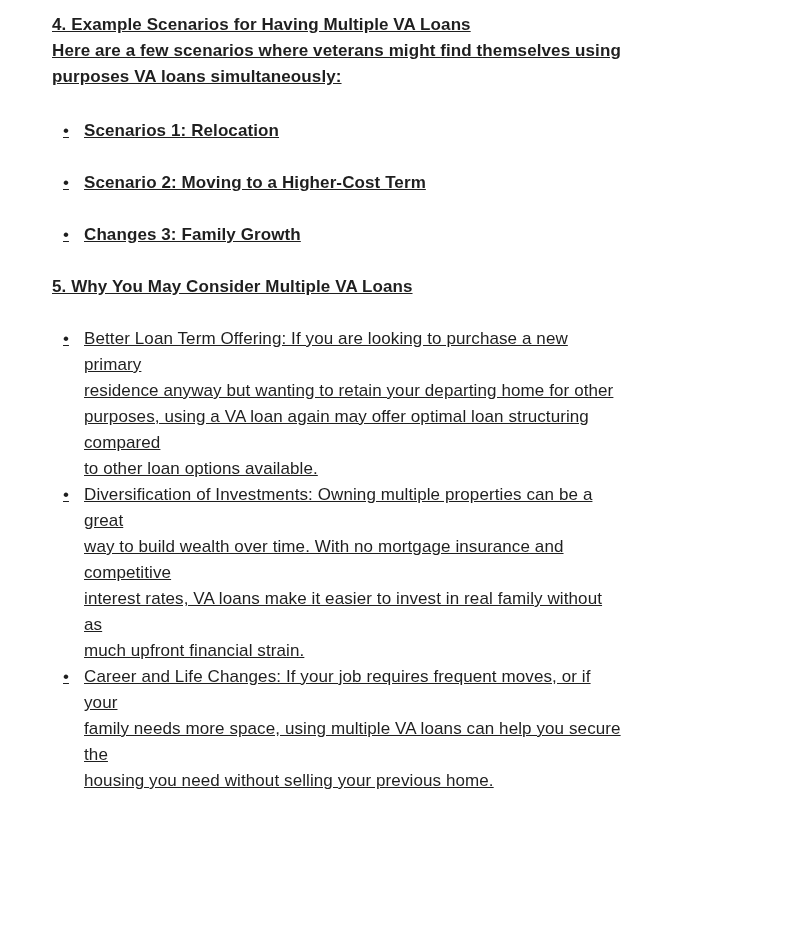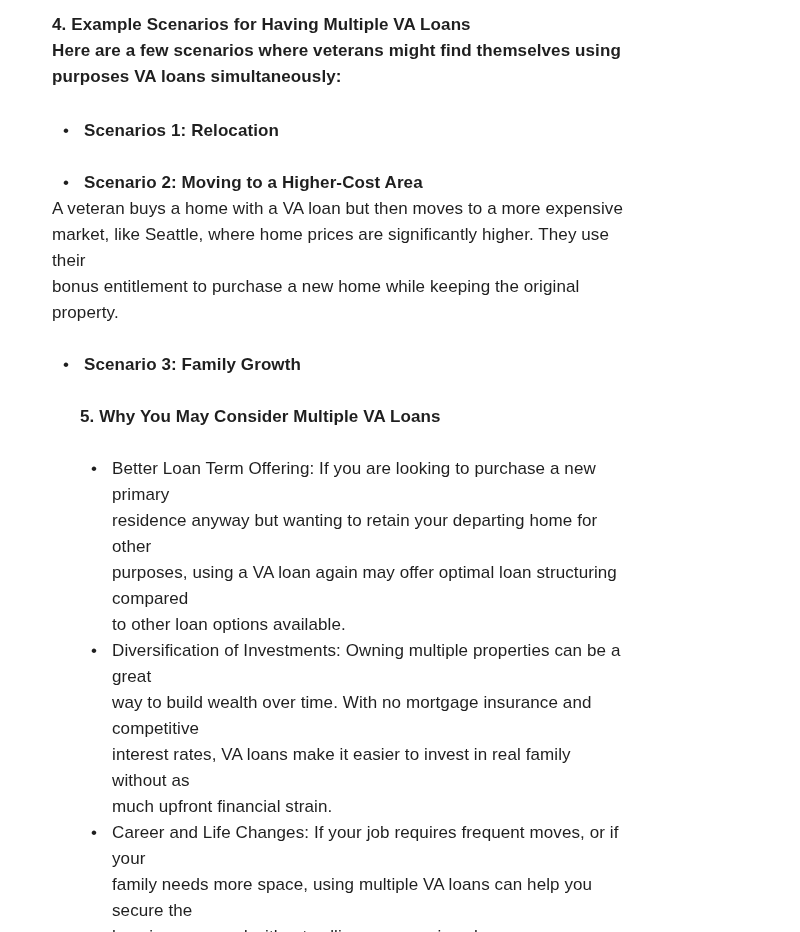--- a/index.html
+++ b/index.html
@@ -9,30 +9,31 @@
     height: 932px;
     background: #ffffff;
     font-family: "Liberation Sans", sans-serif;
     color: #1f1f1f;
     overflow: hidden;
   }
   .page {
     width: 676px;
     height: 932px;
     padding: 12px 52px 8px 52px;
+    text-decoration: underline;
   }
   .txt {
     font-size: 17px;
     line-height: 26px;
     margin: 0;
     white-space: pre-line;
     letter-spacing: 0.1px;
   }
   .bold { font-weight: bold; }
-  .mt-26 { margin-top: 26px; margin-left: 28px; }
+  .mt-26 { margin-top: 26px; }
   .scenario-first { margin-top: 28px; }
   .scenario { margin-bottom: 26px; }
   .bullet-row { display: flex; align-items: flex-start; }
   .bullet-dot {
     flex: none;
     width: 32px;
     padding-left: 11px;
     font-size: 17px;
     line-height: 26px;
     color: #1f1f1f;
@@ -51,31 +52,28 @@
   <div class="scenario scenario-first">
     <div class="bullet-row">
       <span class="bullet-dot">•</span>
       <span class="txt bold bullet-text">Scenarios 1: Relocation</span>
     </div>
   </div>
 
   <div class="scenario">
     <div class="bullet-row">
       <span class="bullet-dot">•</span>
-      <span class="txt bold bullet-text">Scenario 2: Moving to a Higher-Cost Area</span>
+      <span class="txt bold bullet-text">Scenario 2: Moving to a Higher-Cost Term</span>
     </div>
-    <p class="txt">A veteran buys a home with a VA loan but then moves to a more expensive
-market, like Seattle, where home prices are significantly higher. They use their
-bonus entitlement to purchase a new home while keeping the original property.</p>
   </div>
 
   <div class="scenario">
     <div class="bullet-row">
       <span class="bullet-dot">•</span>
-      <span class="txt bold bullet-text">Scenario 3: Family Growth</span>
+      <span class="txt bold bullet-text">Changes 3: Family Growth</span>
     </div>
   </div>
 
   <h3 class="txt bold mt-26">5. Why You May Consider Multiple VA Loans</h3>
 
 
   <div class="mt-26">
     <div class="bullet-row">
       <span class="bullet-dot">•</span>
       <span class="txt bullet-text">Better Loan Term Offering: If you are looking to purchase a new primary

